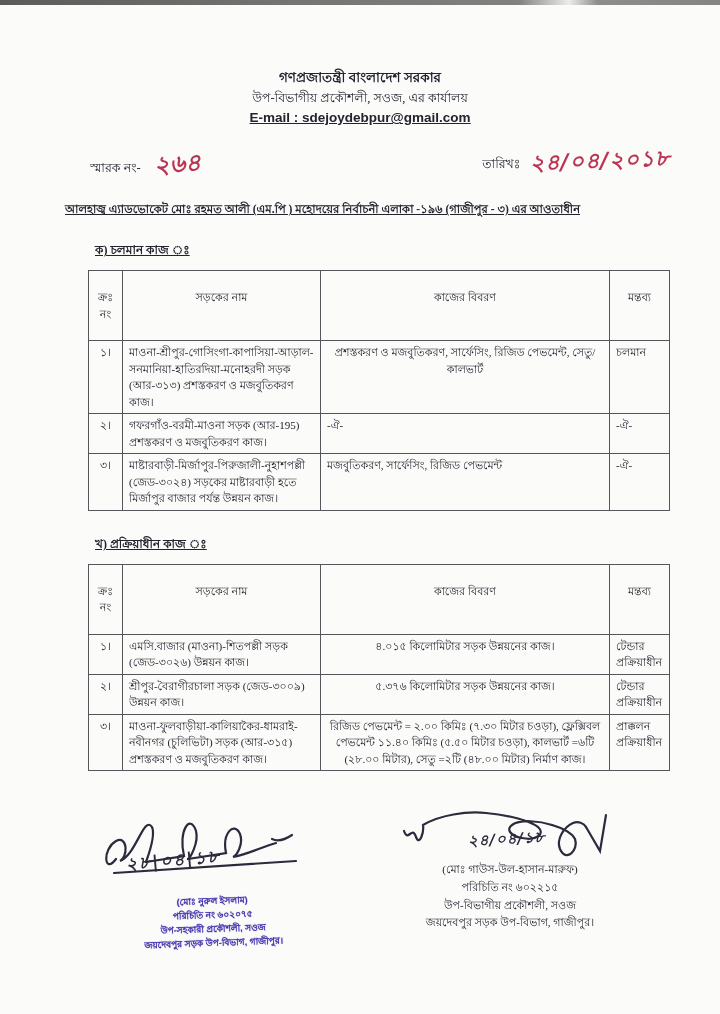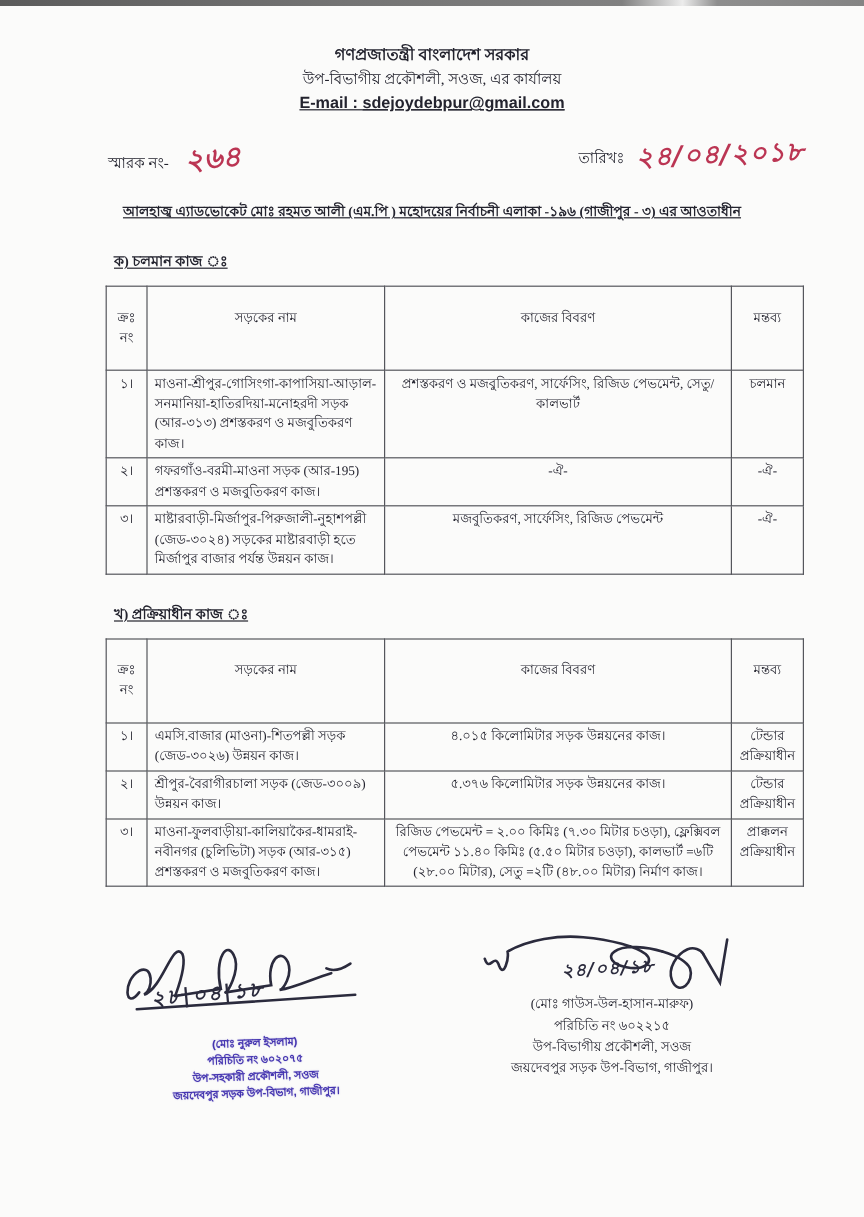--- a/index.html
+++ b/index.html
@@ -15,62 +15,62 @@
     background:#fbfbfa;
     color:var(--text-ink);
     font-family:"Liberation Serif","DejaVu Serif",serif;
     position:relative;
   }
   .scan-top-edge{
     position:absolute;top:0;left:0;width:720px;height:5px;
     background:linear-gradient(90deg,#3f3f3f 0%,#5c5c5c 40%,#6b6b6b 72%,#e9e9e9 79%,#7a7a7a 83%,#6f6f6f 100%);
     opacity:.85;
   }
-  .gov-header{padding-top:36px;text-align:center;line-height:1.55;}
+  .gov-header{padding-top:68px;text-align:center;line-height:1.55;}
   .gov-header .l1{font-size:13.5px;font-weight:bold;}
   .gov-header .l2,.gov-header .l3{font-size:12.5px;}
   .gov-header .l4{font-size:13.5px;font-weight:bold;font-family:"Liberation Sans","DejaVu Sans",sans-serif;text-decoration:underline;}
   .gov-header .l4 .email{text-decoration:underline;}
 
   .memo-row{
     margin:24px 50px 0 90px;
     display:flex;justify-content:space-between;align-items:flex-start;
     font-size:12.5px;
   }
   .hand-red{
     color:var(--ink-red);
     font-family:"DejaVu Sans","Liberation Sans",sans-serif;
     font-style:italic;font-weight:bold;
     display:inline-block;
   }
   .memo-no{font-size:24px;transform:rotate(-4deg);margin-left:10px;margin-top:-8px;}
   .memo-date{font-size:22px;transform:rotate(-2deg);margin-left:6px;margin-top:-10px;letter-spacing:1px;}
 
-  .subject{margin:14px auto 0;width:590px;text-align:center;font-size:11.5px;font-weight:bold;line-height:1.75;}
+  .subject{margin:14px auto 0;width:590px;font-size:11.5px;font-weight:bold;line-height:1.75;}
   .subject .u{text-decoration:underline;}
 
   .section-heading{
     margin:22px 0 0 95px;font-size:12px;font-weight:bold;text-decoration:underline;
   }
 
   table.doc{
     margin:9px 0 0 88px;width:581px;border-collapse:collapse;table-layout:fixed;
     font-size:11px;line-height:1.5;
   }
   table.doc th,table.doc td{
     border:1px solid var(--border);
     padding:3px 6px;vertical-align:top;
   }
   table.doc th{font-weight:normal;text-align:center;padding:18px 2px;}
   col.c-serial{width:34px;}
   col.c-road{width:198px;}
   col.c-desc{width:289px;}
   col.c-remarks{width:60px;}
   td.serial{text-align:center;padding-left:2px;padding-right:2px;}
-  td.desc-center,td.remarks{text-align:center;}
+  td.desc-center,td.remarks{text-align:left;}
   td.desc-left{text-align:center;}
 
   .signatures{
     margin-top:30px;display:flex;justify-content:space-between;
     padding:0 60px 0 100px;
   }
   .sig-block{position:relative;}
   .sig-left{width:230px;}
   .sig-right{width:300px;text-align:center;}
   .sig-svg{display:block;}

